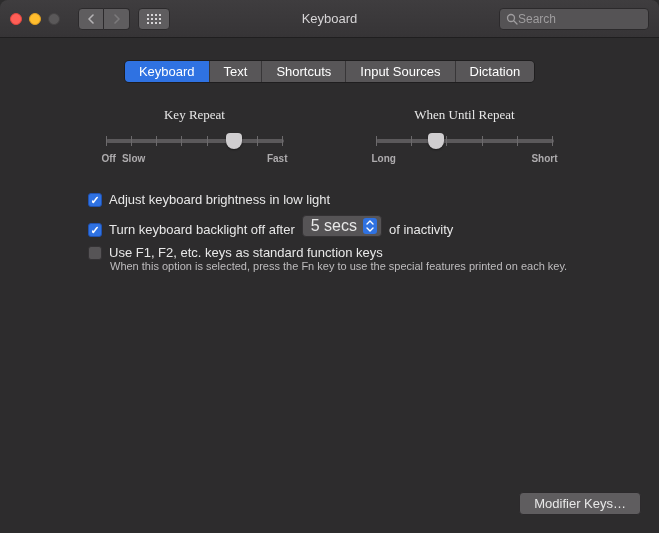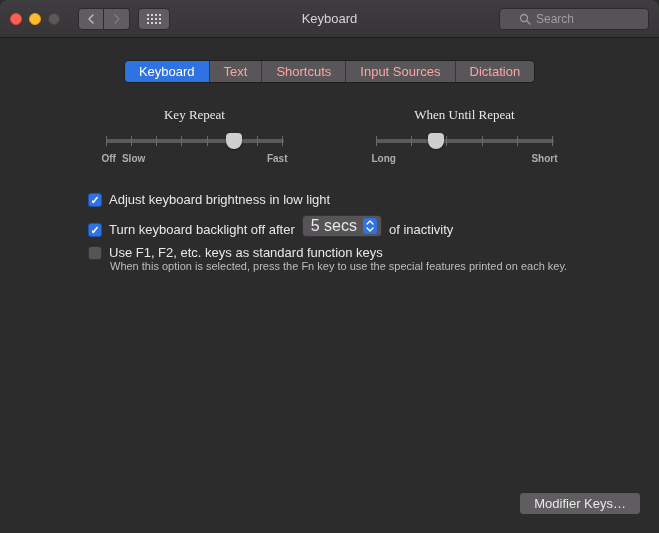--- a/index.html
+++ b/index.html
@@ -51,22 +51,21 @@
     font-size: 13px; font-weight: 500; color: #d6d4d6;
     pointer-events: none;
   }
   .search {
     margin-left: auto;
     width: 150px; height: 22px;
     background: #555355;
     border: 0.5px solid #2c2a2c;
     border-radius: 4px;
     display: flex; align-items: center;
-    padding: 0 19px;
-    gap: 5px;
+    padding: 0 6px;
     justify-content: flex-end;
   }
   .search input {
     background: transparent; border: none; outline: none;
     color: #e8e8e8; font-size: 12px; width: 100%;
   }
   .search input::placeholder { color: #9f9d9f; }
   .search .mag { color: #9f9d9f; }
 
   .content { padding: 22px 16px 16px; }
@@ -78,21 +77,21 @@
     display: flex;
     border-radius: 5px;
     overflow: hidden;
     border: 0.5px solid #1f1e1f;
   }
   .seg-item {
     padding: 3px 14px;
     background: #585658;
     border-right: 0.5px solid #383638;
     font-size: 13px;
-    color: #fca5a5;
+    color: #ffffff;
     cursor: default;
   }
   .seg-item:last-child { border-right: none; }
   .seg-item.active {
     background: #2f72e2;
     color: #fff;
   }
 
   .sliders {
     display: flex;

